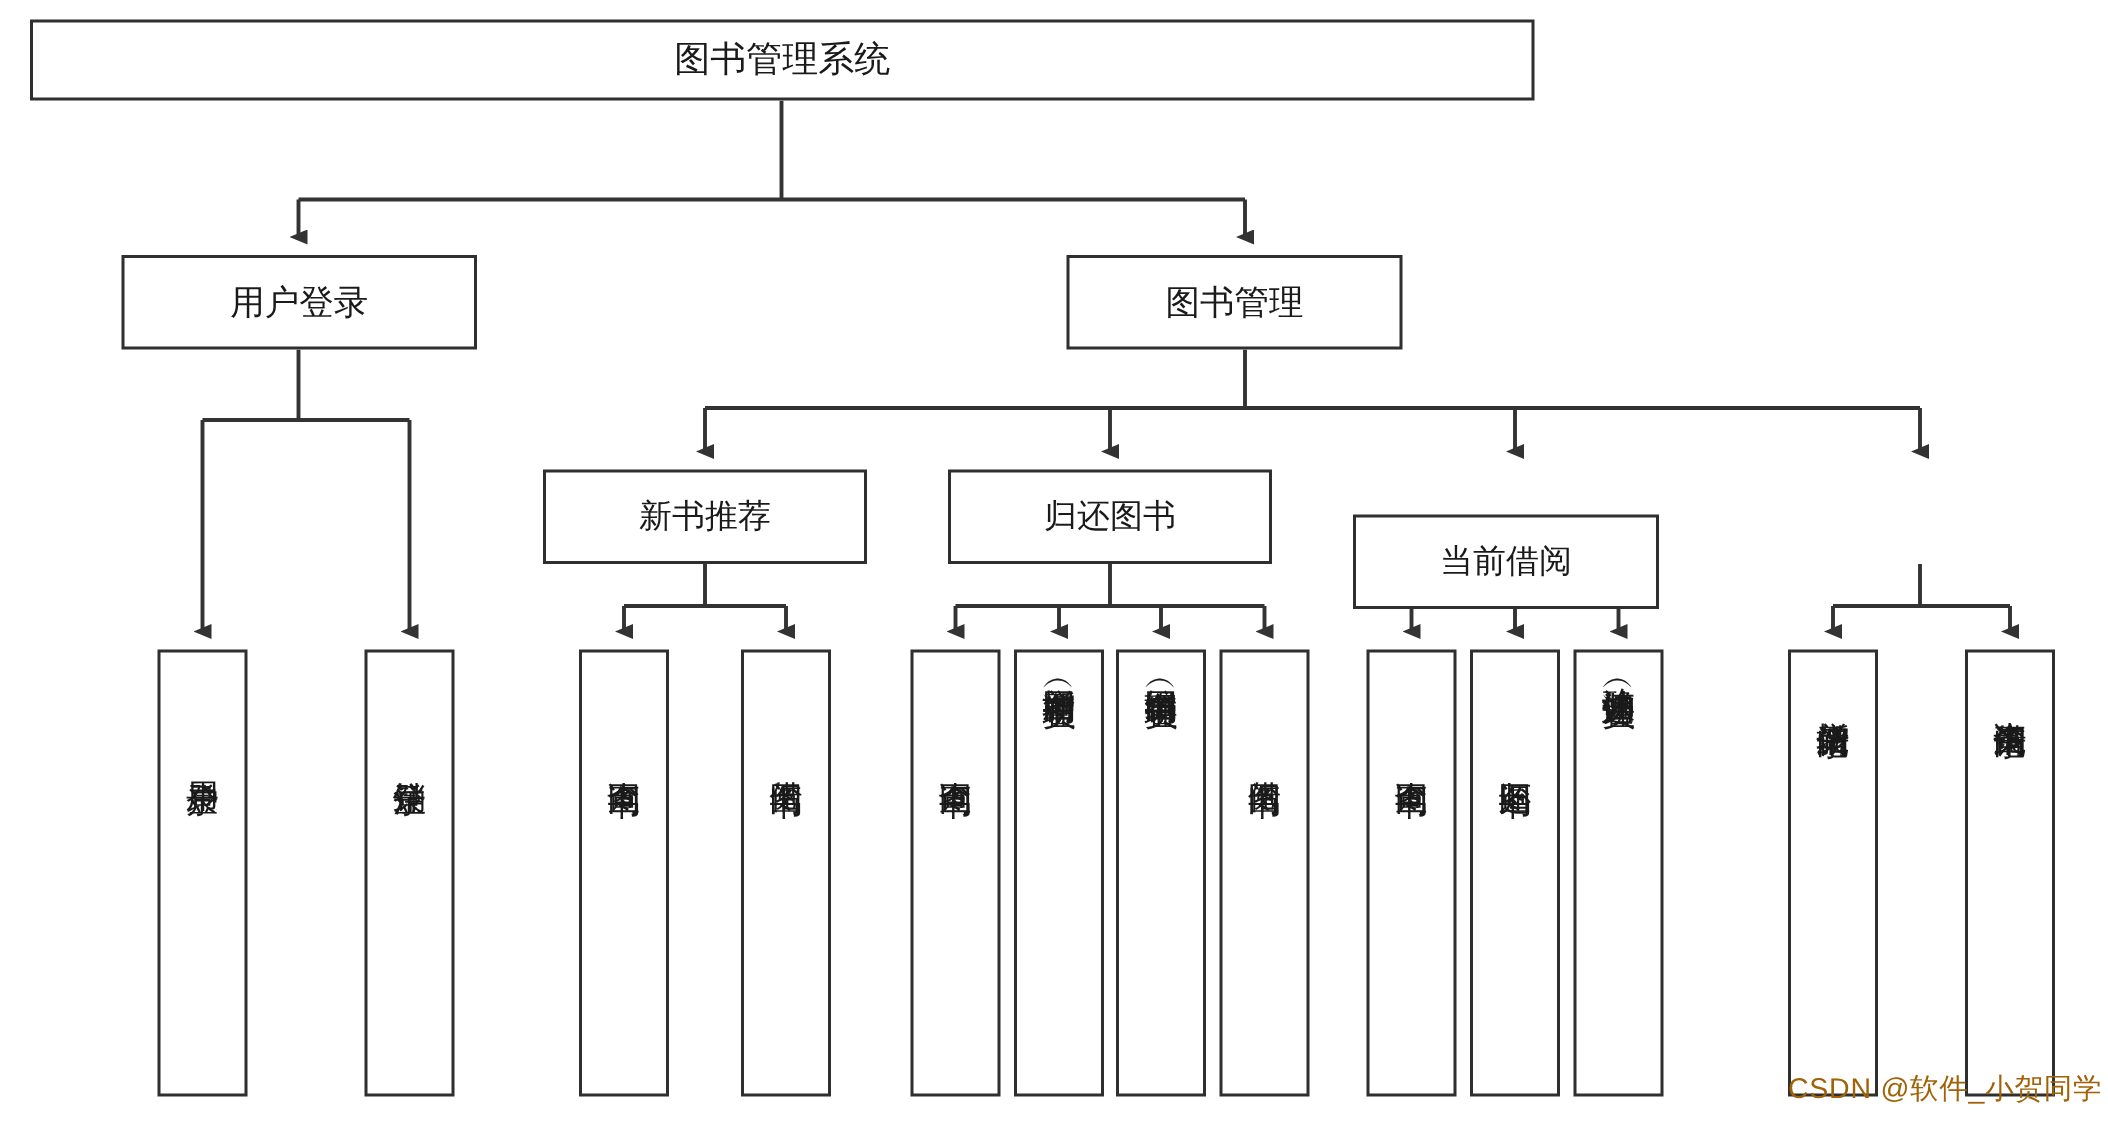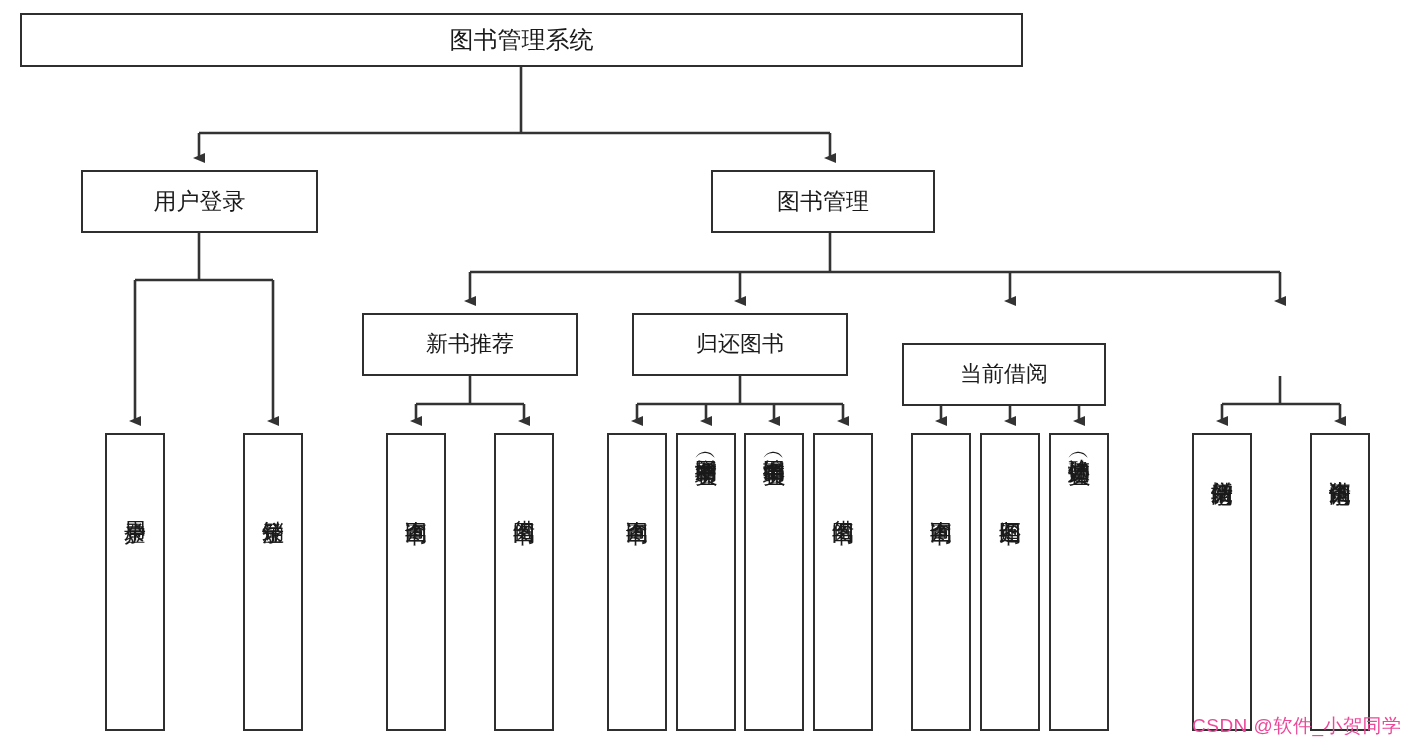--- a/index.html
+++ b/index.html
@@ -59,21 +59,21 @@
   .lvl4 {
     align-items: flex-start;
     justify-content: center;
     padding-top: 8px;
   }
   .watermark {
     position: absolute;
     left: 1192px;
     top: 713px;
     font-size: 19px;
-    color: #ec4899;
+    color: #a16207;
     white-space: nowrap;
     user-select: none;
     letter-spacing: 0.5px;
   }
 </style>
 </head>
 <body>
 
 <div id="diagram-root">
 

